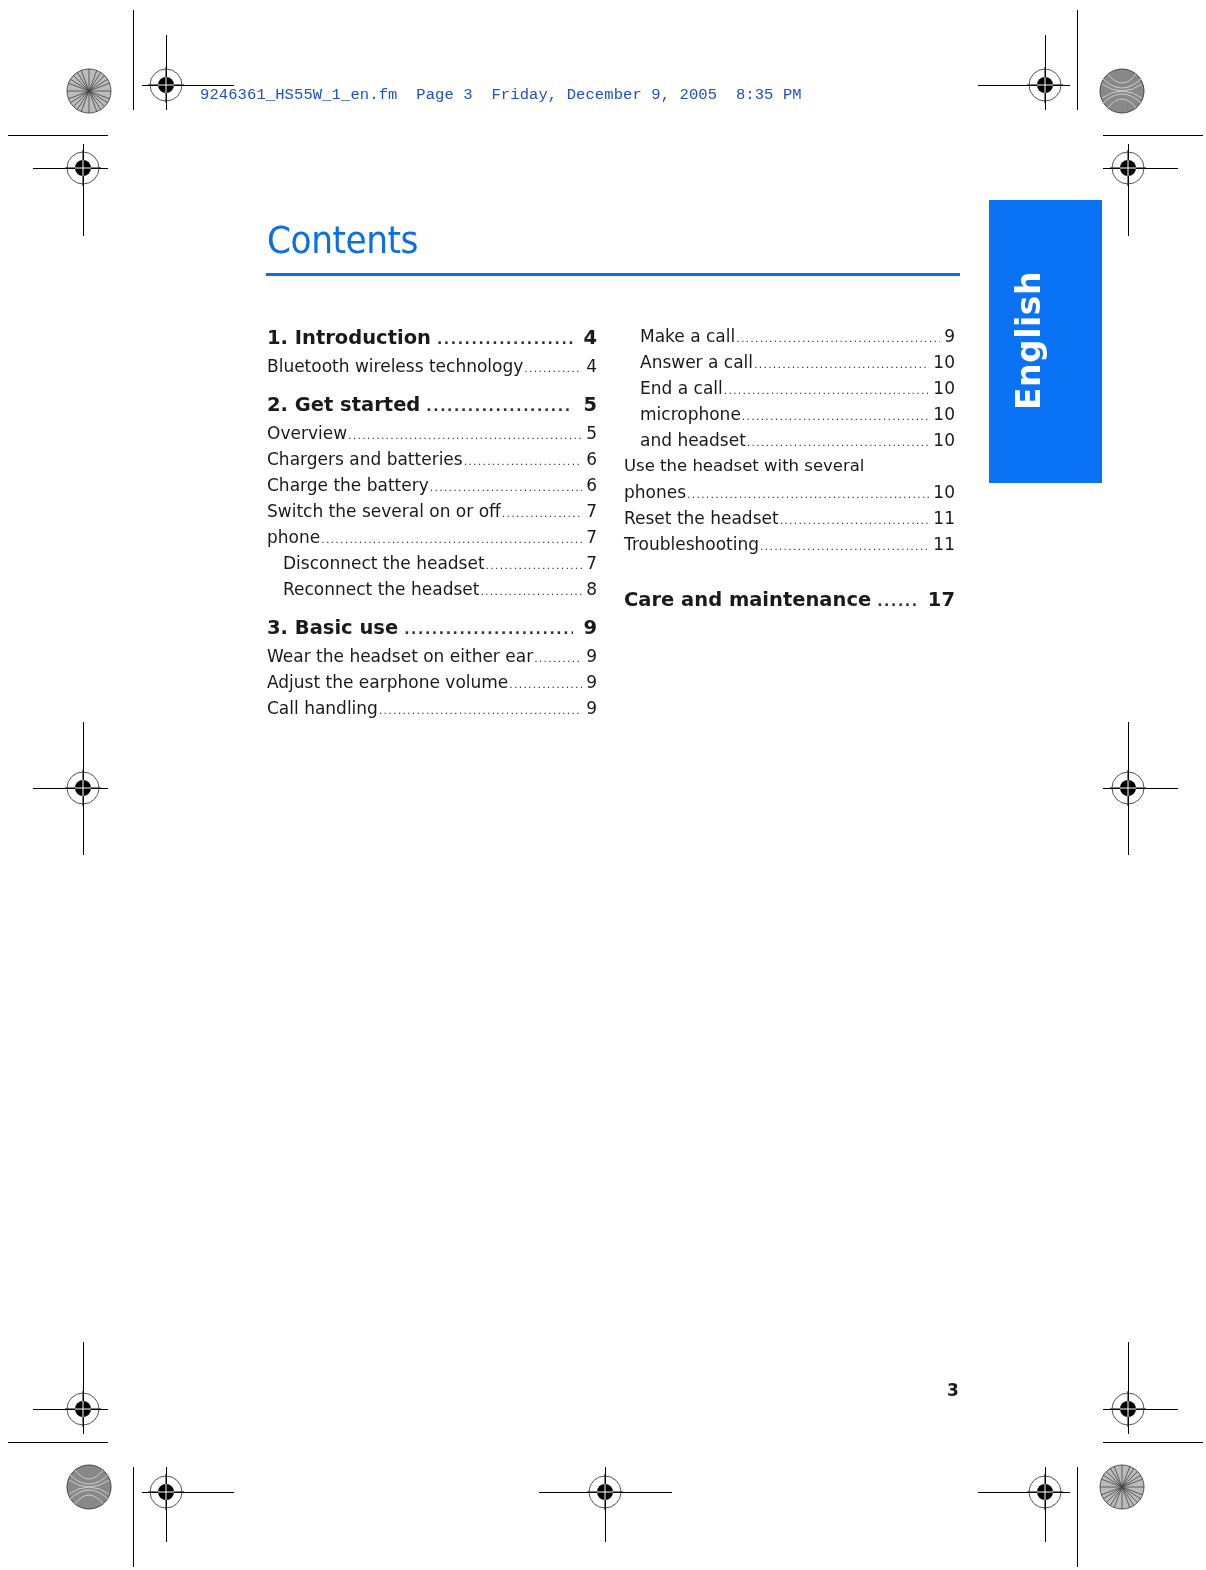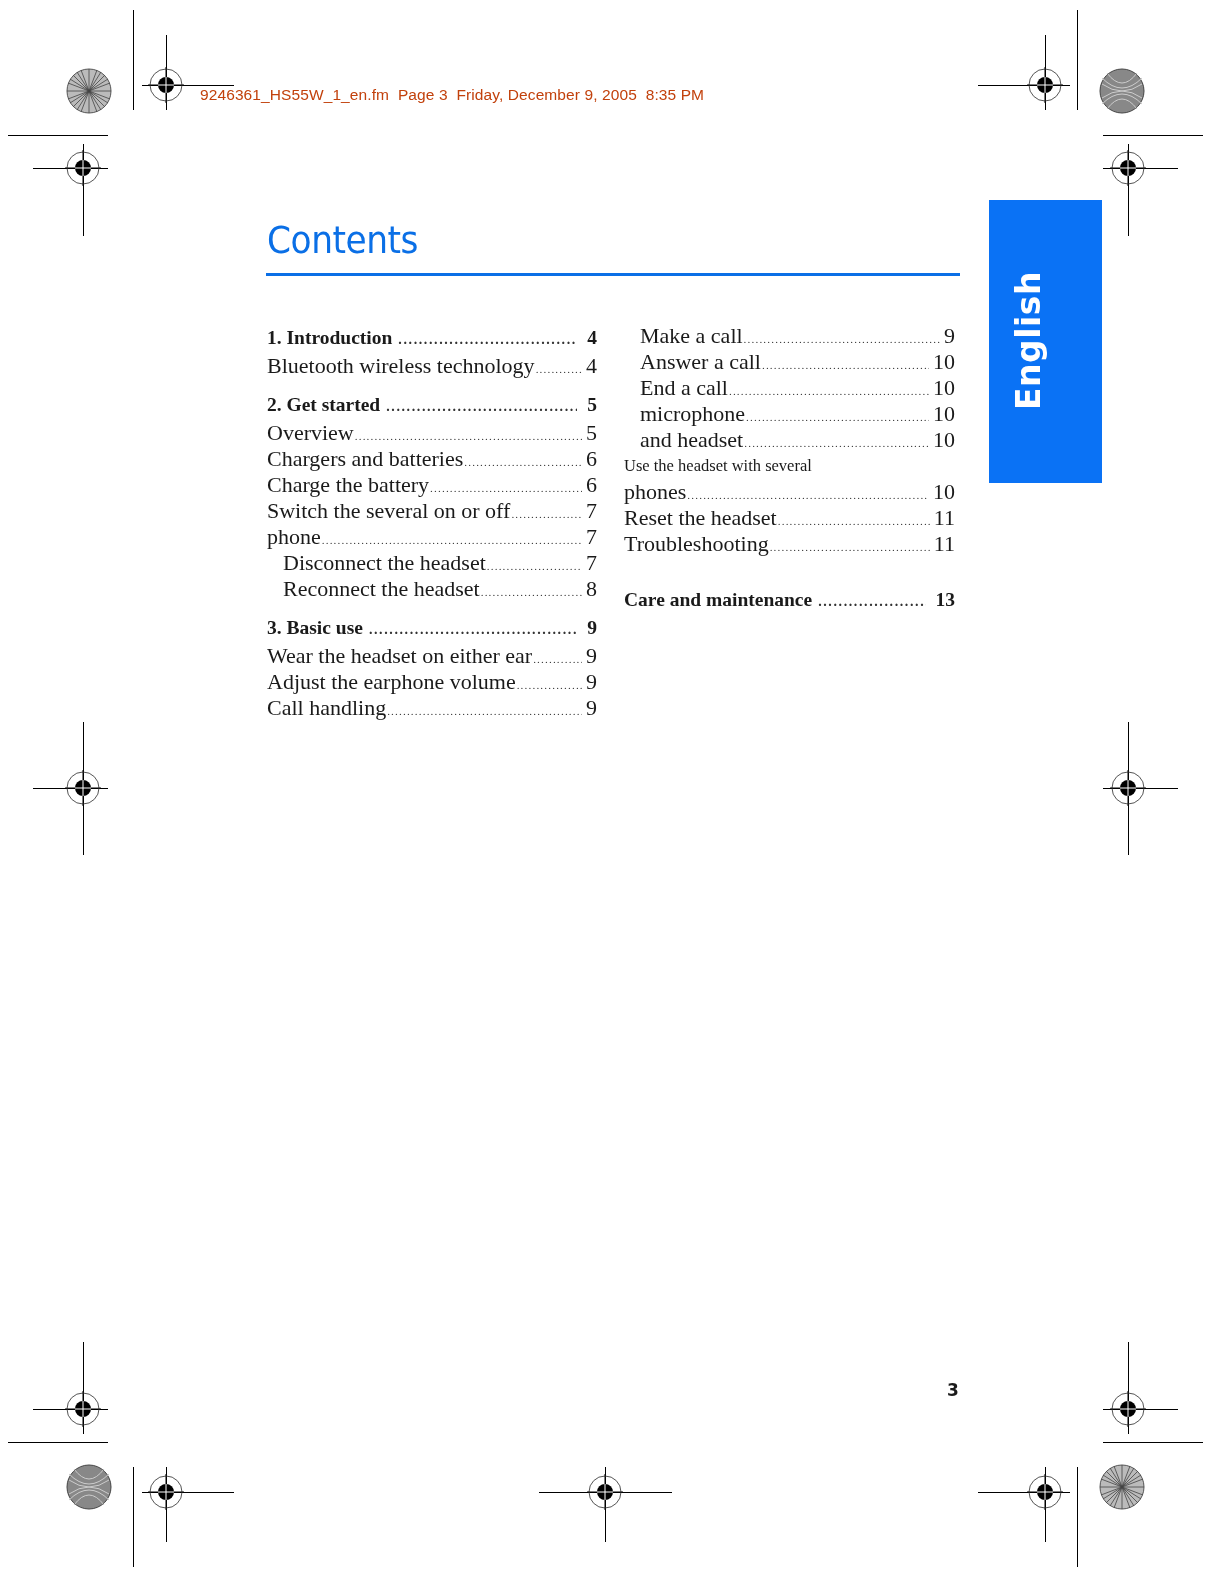--- a/index.html
+++ b/index.html
@@ -2,27 +2,27 @@
 <html><head>
 <meta charset="utf-8">
 <style>
   html, body { margin: 0; padding: 0; background: #ffffff; }
   body { width: 1206px; height: 1570px; position: relative; overflow: hidden; font-family: "DejaVu Sans", sans-serif; color: #1a1a1a; }
   .line-h { position: absolute; height: 1px; background: #000; }
   .line-v { position: absolute; width: 1px; background: #000; }
   .reg { position: absolute; width: 36px; height: 36px; }
   .reg svg { display: block; }
   .sun { position: absolute; width: 46px; height: 46px; }
-  .header-slug { position: absolute; left: 200px; top: 86px; font-family: Liberation Sans, sans-serif; font-size: 15.5px; white-space: pre; color: #c2410c; letter-spacing: 0.1px; }
+  .header-slug { position: absolute; left: 200px; top: 86px; font-family: Liberation Mono, monospace; font-size: 15.5px; white-space: pre; color: #1d4ed8; letter-spacing: 0.1px; }
   .title { position: absolute; left: 267px; top: 219px; font-family: "DejaVu Sans", sans-serif; font-size: 37px; color: #0a6fe6; letter-spacing: -0.5px; transform: scaleX(0.93); transform-origin: left top; }
   .title-rule { position: absolute; left: 266px; top: 273px; width: 694px; height: 3px; background: #0a6fe6; }
   .tab { position: absolute; left: 989px; top: 200px; width: 113px; height: 283px; background: #0a72f5; }
   .tab-label { position: absolute; left: 1009px; top: 410px; transform: rotate(-90deg); transform-origin: left top; color: #fff; font-weight: bold; font-size: 33px; font-family: "DejaVu Sans", sans-serif; white-space: nowrap; letter-spacing: 0.5px; }
-  .col { position: absolute; font-family: Liberation Serif, serif; }
-  .entry { position: relative; display: flex; align-items: baseline; white-space: nowrap; font-size: 22px; line-height: 26px; height: 26px; }
+  .col { position: absolute; }
+  .entry { position: relative; display: flex; align-items: baseline; white-space: nowrap; font-size: 17px; line-height: 26px; height: 26px; }
   .entry .t { flex: 0 0 auto; }
   .entry .dots { flex: 1 1 auto; overflow: hidden; margin: 0 4px 0 1px; color: #333; letter-spacing: 1.2px; font-size: 11px; }
   .entry .dots::before { content: "................................................................................................................................................................"; }
   .entry .p { flex: 0 0 auto; text-align: right; min-width: 10px; }
   .entry.chap { font-weight: bold; font-size: 19.5px; height: 30px; line-height: 30px; }
   .entry.chap .dots { font-weight: bold; font-size: 14px; letter-spacing: 1.6px; margin: 0 10px 0 6px; }
   .entry.indent { padding-left: 16px; }
   .wrapline { font-size: 16.5px; line-height: 26px; height: 26px; white-space: nowrap; }
   .wrapline.indent { padding-left: 16px; }
   .page-num { position: absolute; left: 947px; top: 1380px; font-size: 17px; font-weight: bold; }
@@ -366,17 +366,17 @@
   <div class="entry">
     <span class="t">Troubleshooting</span>
       <span class="dots"></span>
       <span class="p">11</span>
   </div>
   <div style="height:14px"></div>
   <div style="height:14px"></div>
   <div class="entry chap">
     <span class="t">Care and maintenance</span>
       <span class="dots"></span>
-      <span class="p">13</span>
+      <span class="p">17</span>
   </div>
 </div>
 
 <div class="page-num">3</div>
 
 </body></html>

